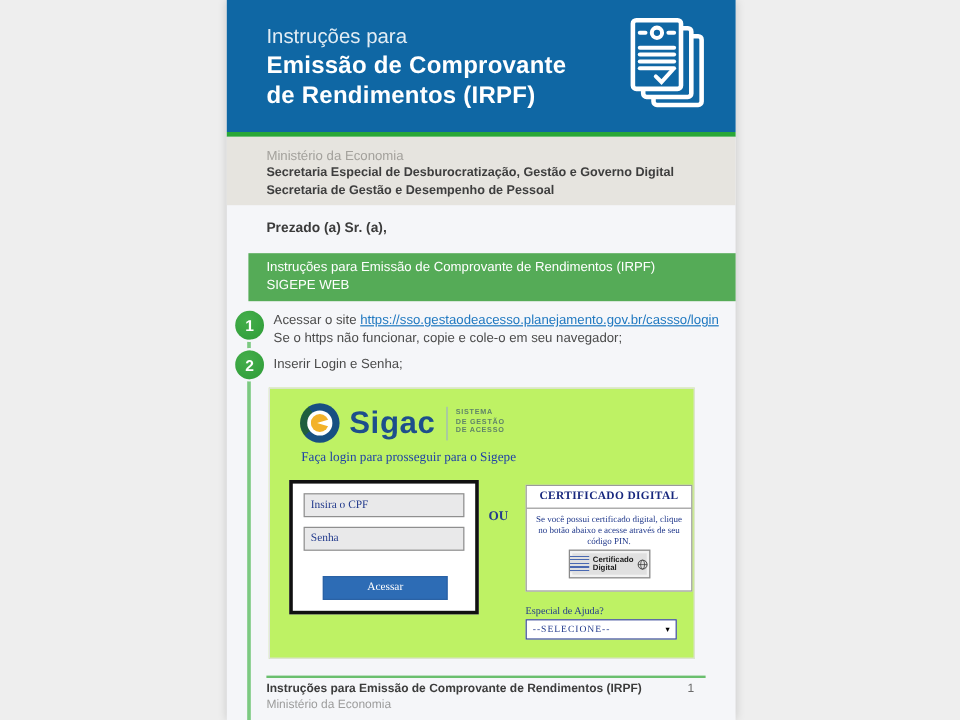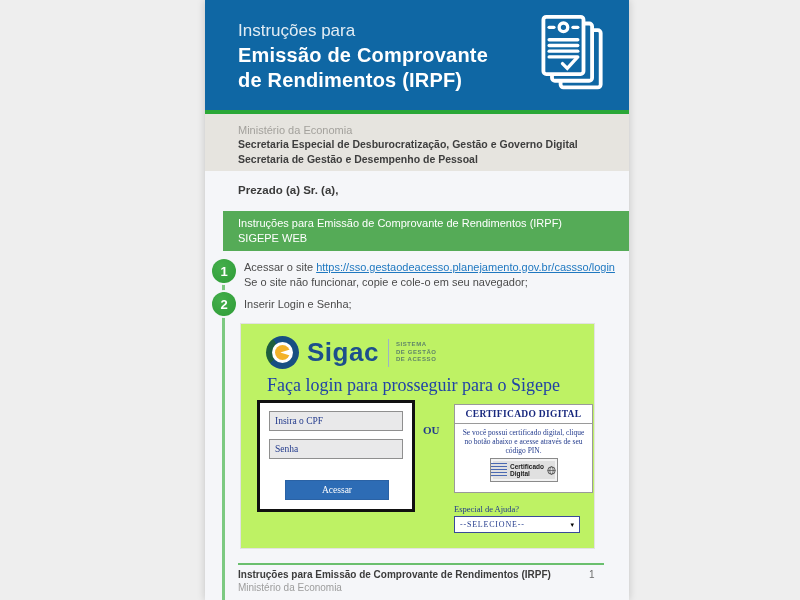--- a/index.html
+++ b/index.html
@@ -1,20 +1,20 @@
 <!DOCTYPE html>
 <html><head>
 <meta charset="utf-8">
 <style>
   * { margin:0; padding:0; box-sizing:border-box; }
   html,body { width:800px; height:600px; }
   .canvas { position:relative; width:800px; height:600px; background:#eeeeee;
             font-family:"Liberation Sans", sans-serif; overflow:hidden; }
   .doc { position:absolute; left:189px; top:0; width:424px; height:600px;
-         background:#f5f6f9; box-shadow:0 0 8px rgba(0,0,0,.18);margin-left:16px; }
+         background:#f5f6f9; box-shadow:0 0 8px rgba(0,0,0,.18); }
 
   
   .hdr { position:absolute; left:0; top:0; width:424px; height:110px; background:#0f67a4; }
   .hdr-text { position:absolute; left:33px; top:19px; }
   .hdr-l1 { font-size:17px; color:rgba(255,255,255,.88); font-weight:400; line-height:24px; }
   .hdr-l2 { font-size:20px; color:#ffffff; font-weight:700; line-height:25px; letter-spacing:.2px; }
   .hdr-icon { position:absolute; right:18px; top:13px; width:76px; height:84px; }
 
   .green-strip { position:absolute; left:0; top:110px; width:424px; height:4px; background:#2aa737; }
 
@@ -46,21 +46,21 @@
   .logo-row { position:absolute; left:25px; top:12px; display:flex; align-items:center; }
   .sigac-icon { position:relative; width:33px; height:33px; border-radius:50%;
                 background:conic-gradient(from 230deg, #1e5e3e 0 95deg, #174f82 95deg 360deg); }
   .sigac-icon::before { content:""; position:absolute; inset:6px; background:#ffffff; border-radius:50%; }
   .sigac-icon::after { content:""; position:absolute; inset:9px; background:#f3b229; border-radius:50%;
                 clip-path:polygon(0 0,100% 0,100% 30%,35% 50%,100% 70%,100% 100%,0 100%); }
   .sigac-word { font-size:26px; font-weight:700; color:#1d4f8c; margin-left:8px; letter-spacing:.5px; }
   .logo-div { width:1px; height:28px; background:#9db2c6; margin:0 7px 0 9px; }
   .tagline div { font-size:6px; font-weight:700; color:#5f8468; line-height:7.5px; letter-spacing:.6px; }
   .shot-heading { position:absolute; left:26px; top:51px; font-family:"Liberation Serif", serif;
-                  font-size:18px; color:#2143a6; }
+                  font-size:11px; color:#2143a6; }
   .login-box { position:absolute; left:16px; top:76px; width:158px; height:112px;
                border:3px solid #111111; background:#ffffff; }
   .fld { position:absolute; left:9px; width:134px; height:20px; background:#e9e9ea;
          border:1px solid #8f8f8f; font-family:"Liberation Serif", serif; font-size:9.5px;
          color:#223a8c; padding-left:5px; }
   .fld::placeholder { color:#223a8c; opacity:1; }
   .f1 { top:8px; } .f2 { top:36px; }
   .acessar { position:absolute; left:25px; top:77px; width:104px; height:20px; background:#2d6cb5;
              color:#ffffff; border:1px solid #2a62a5; font-family:"Liberation Serif", serif;
              font-size:9.5px; cursor:pointer; }
@@ -140,21 +140,21 @@
       <div class="b">SIGEPE WEB</div>
     </div>
 
     <div class="connector"></div>
 
     <div class="step-circle sc1">
         <span>1</span>
       </div>
     <div class="step-text st1">
       <div><span>Acessar o site </span><a class="link" href="#">https://sso.gestaodeacesso.planejamento.gov.br/cassso/login</a></div>
-      <div>Se o site não funcionar, copie e cole-o em seu navegador;</div>
+      <div>Se o https não funcionar, copie e cole-o em seu navegador;</div>
     </div>
 
     <div class="step-circle sc2">
         <span>2</span>
       </div>
     <div class="step-text st2"><span>Inserir </span><span class="b">Login</span><span> e </span><span class="b">Senha;</span></div>
 
     <div class="shot">
       <div class="logo-row">
         <div class="sigac-icon"></div>

